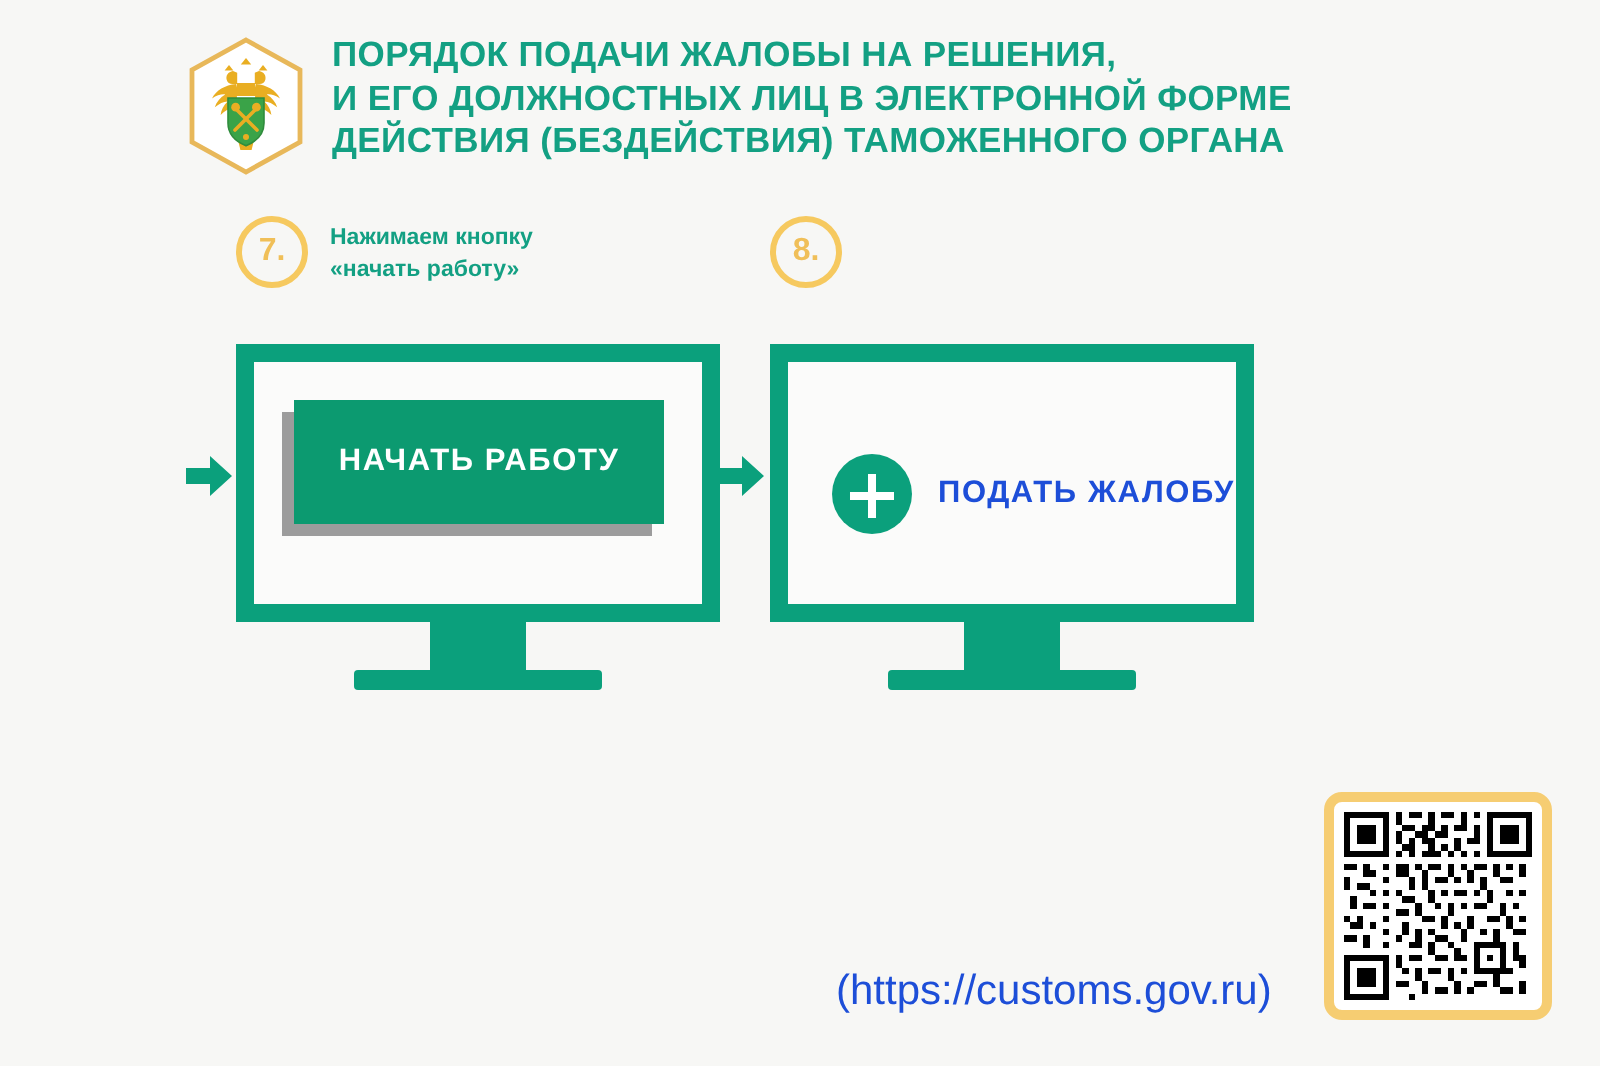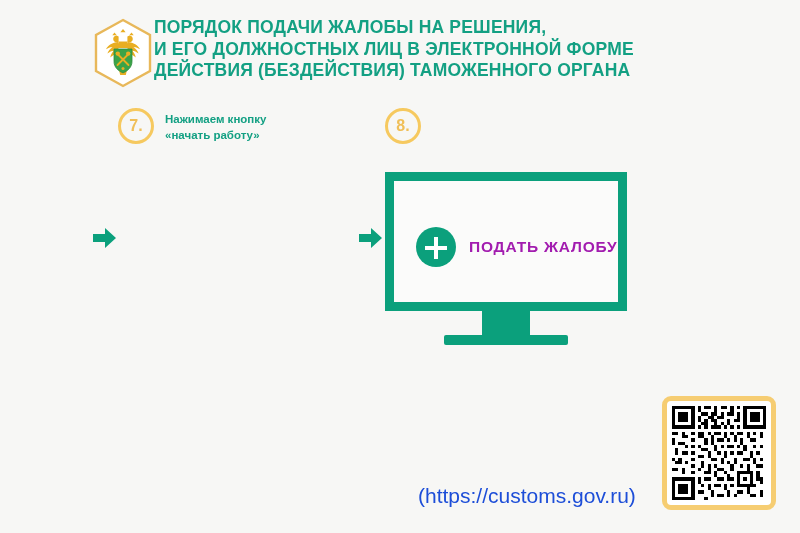--- a/index.html
+++ b/index.html
@@ -31,20 +31,21 @@
     align-items: flex-start;
   }
   .emblem {
     width: 62px; height: 70px;
     flex: 0 0 62px;
     position: relative;
     margin-top: 2px;
   }
   .emblem svg { display: block; }
   .title-block {
+    margin-left: 12px;
     padding-top: 1px;
   }
   .title-line {
     color: #13a083;
     font-size: 17.5px;
     font-weight: bold;
     letter-spacing: 0.2px;
     line-height: 21.5px;
     white-space: nowrap;
   }
@@ -167,21 +168,21 @@
     background: #ffffff;
   }
   .plus-circle .bar-v {
     position: absolute;
     left: 18px; top: 9.5px;
     width: 4px; height: 22px;
     background: #ffffff;
   }
   .plus-label {
     margin-left: 13px;
-    color: #a21caf;
+    color: #1d4ed8;
     font-size: 15.5px;
     font-weight: bold;
     letter-spacing: 0.8px;
     white-space: nowrap;
   }
 
   
   .url {
     position: absolute;
     left: 418px; top: 484px;
@@ -274,20 +275,30 @@
       <path d="M1,9 h12 v-6 l11,10 l-11,10 v-6 h-12 z" fill="#0ba07c"></path>
     </svg>
   </div>
 
   <div class="arrow arrow-2">
     <svg width="26" height="26" viewBox="0 0 26 26" xmlns="http://www.w3.org/2000/svg">
       <path d="M1,9 h12 v-6 l11,10 l-11,10 v-6 h-12 z" fill="#0ba07c"></path>
     </svg>
   </div>
 
+  <div class="monitor monitor-1">
+    <div class="screen">
+      <div class="start-btn-wrap">
+        <div class="start-btn-shadow"></div>
+        <div class="start-btn">НАЧАТЬ РАБОТУ</div>
+      </div>
+    </div>
+    <div class="neck"></div>
+    <div class="base"></div>
+  </div>
 
   <div class="monitor monitor-2">
     <div class="screen">
       <div class="plus-row">
         <div class="plus-circle">
           <span class="bar-h"></span>
           <span class="bar-v"></span>
         </div>
         <div class="plus-label">ПОДАТЬ ЖАЛОБУ</div>
       </div>

